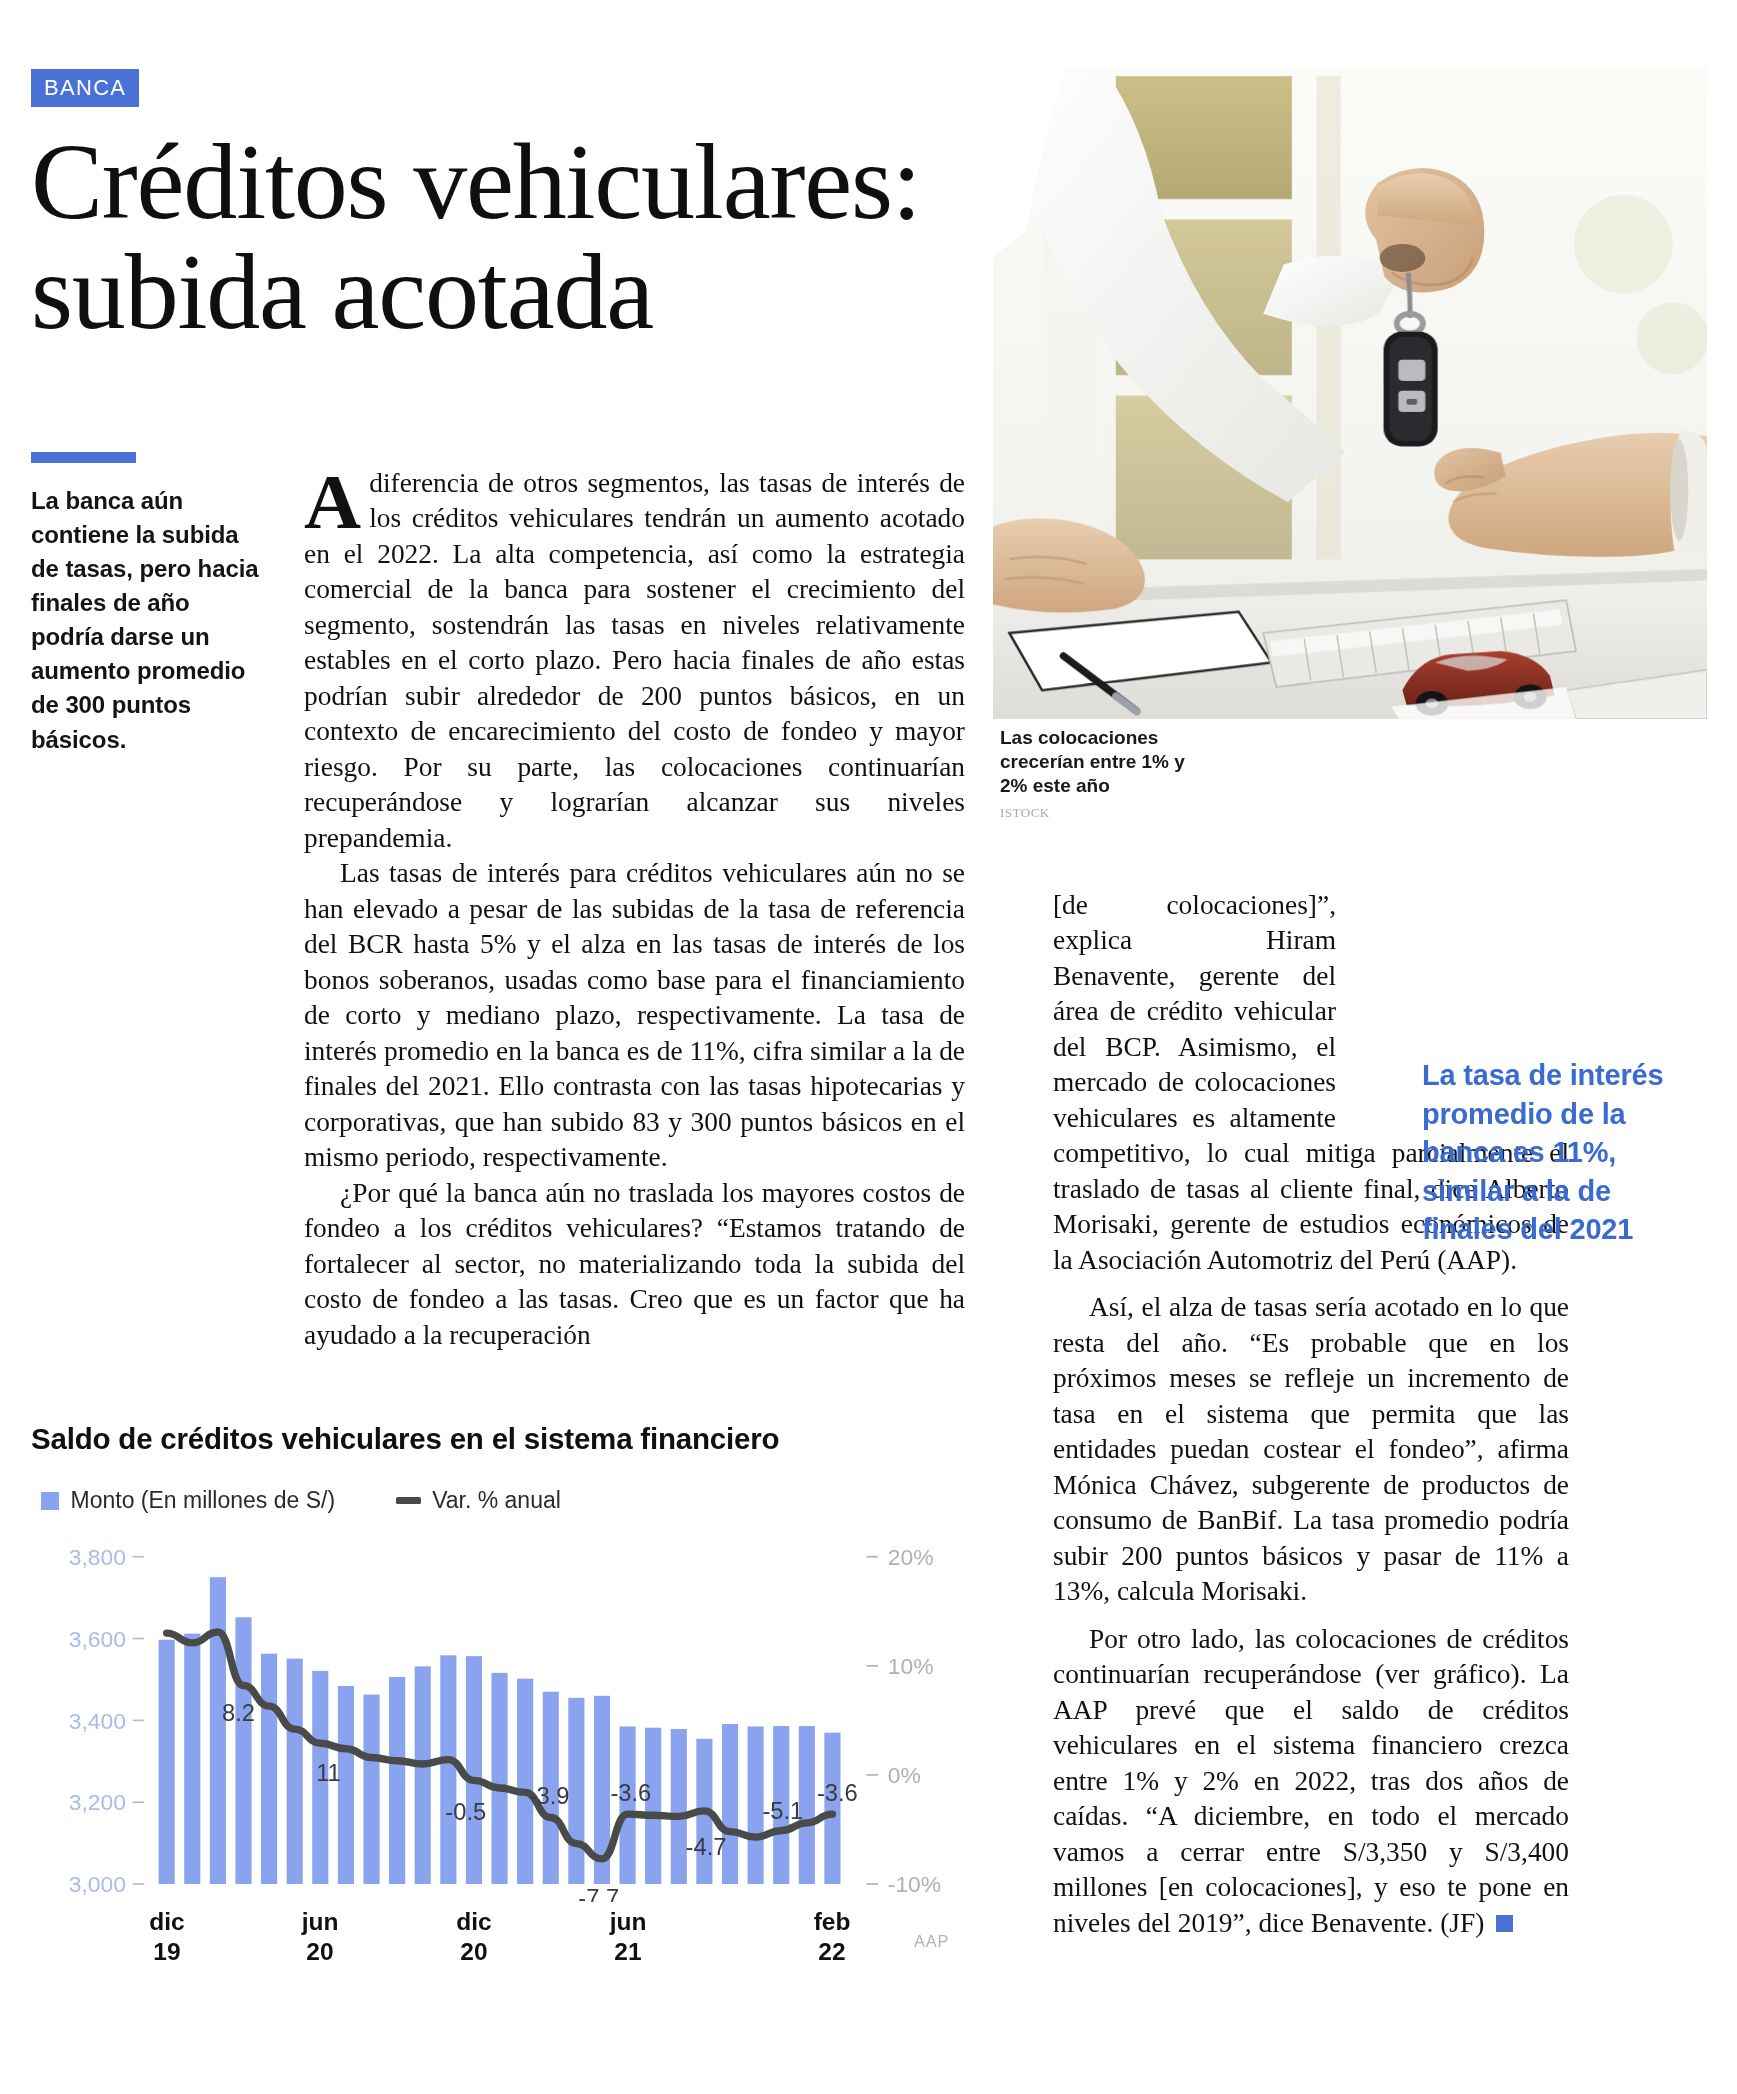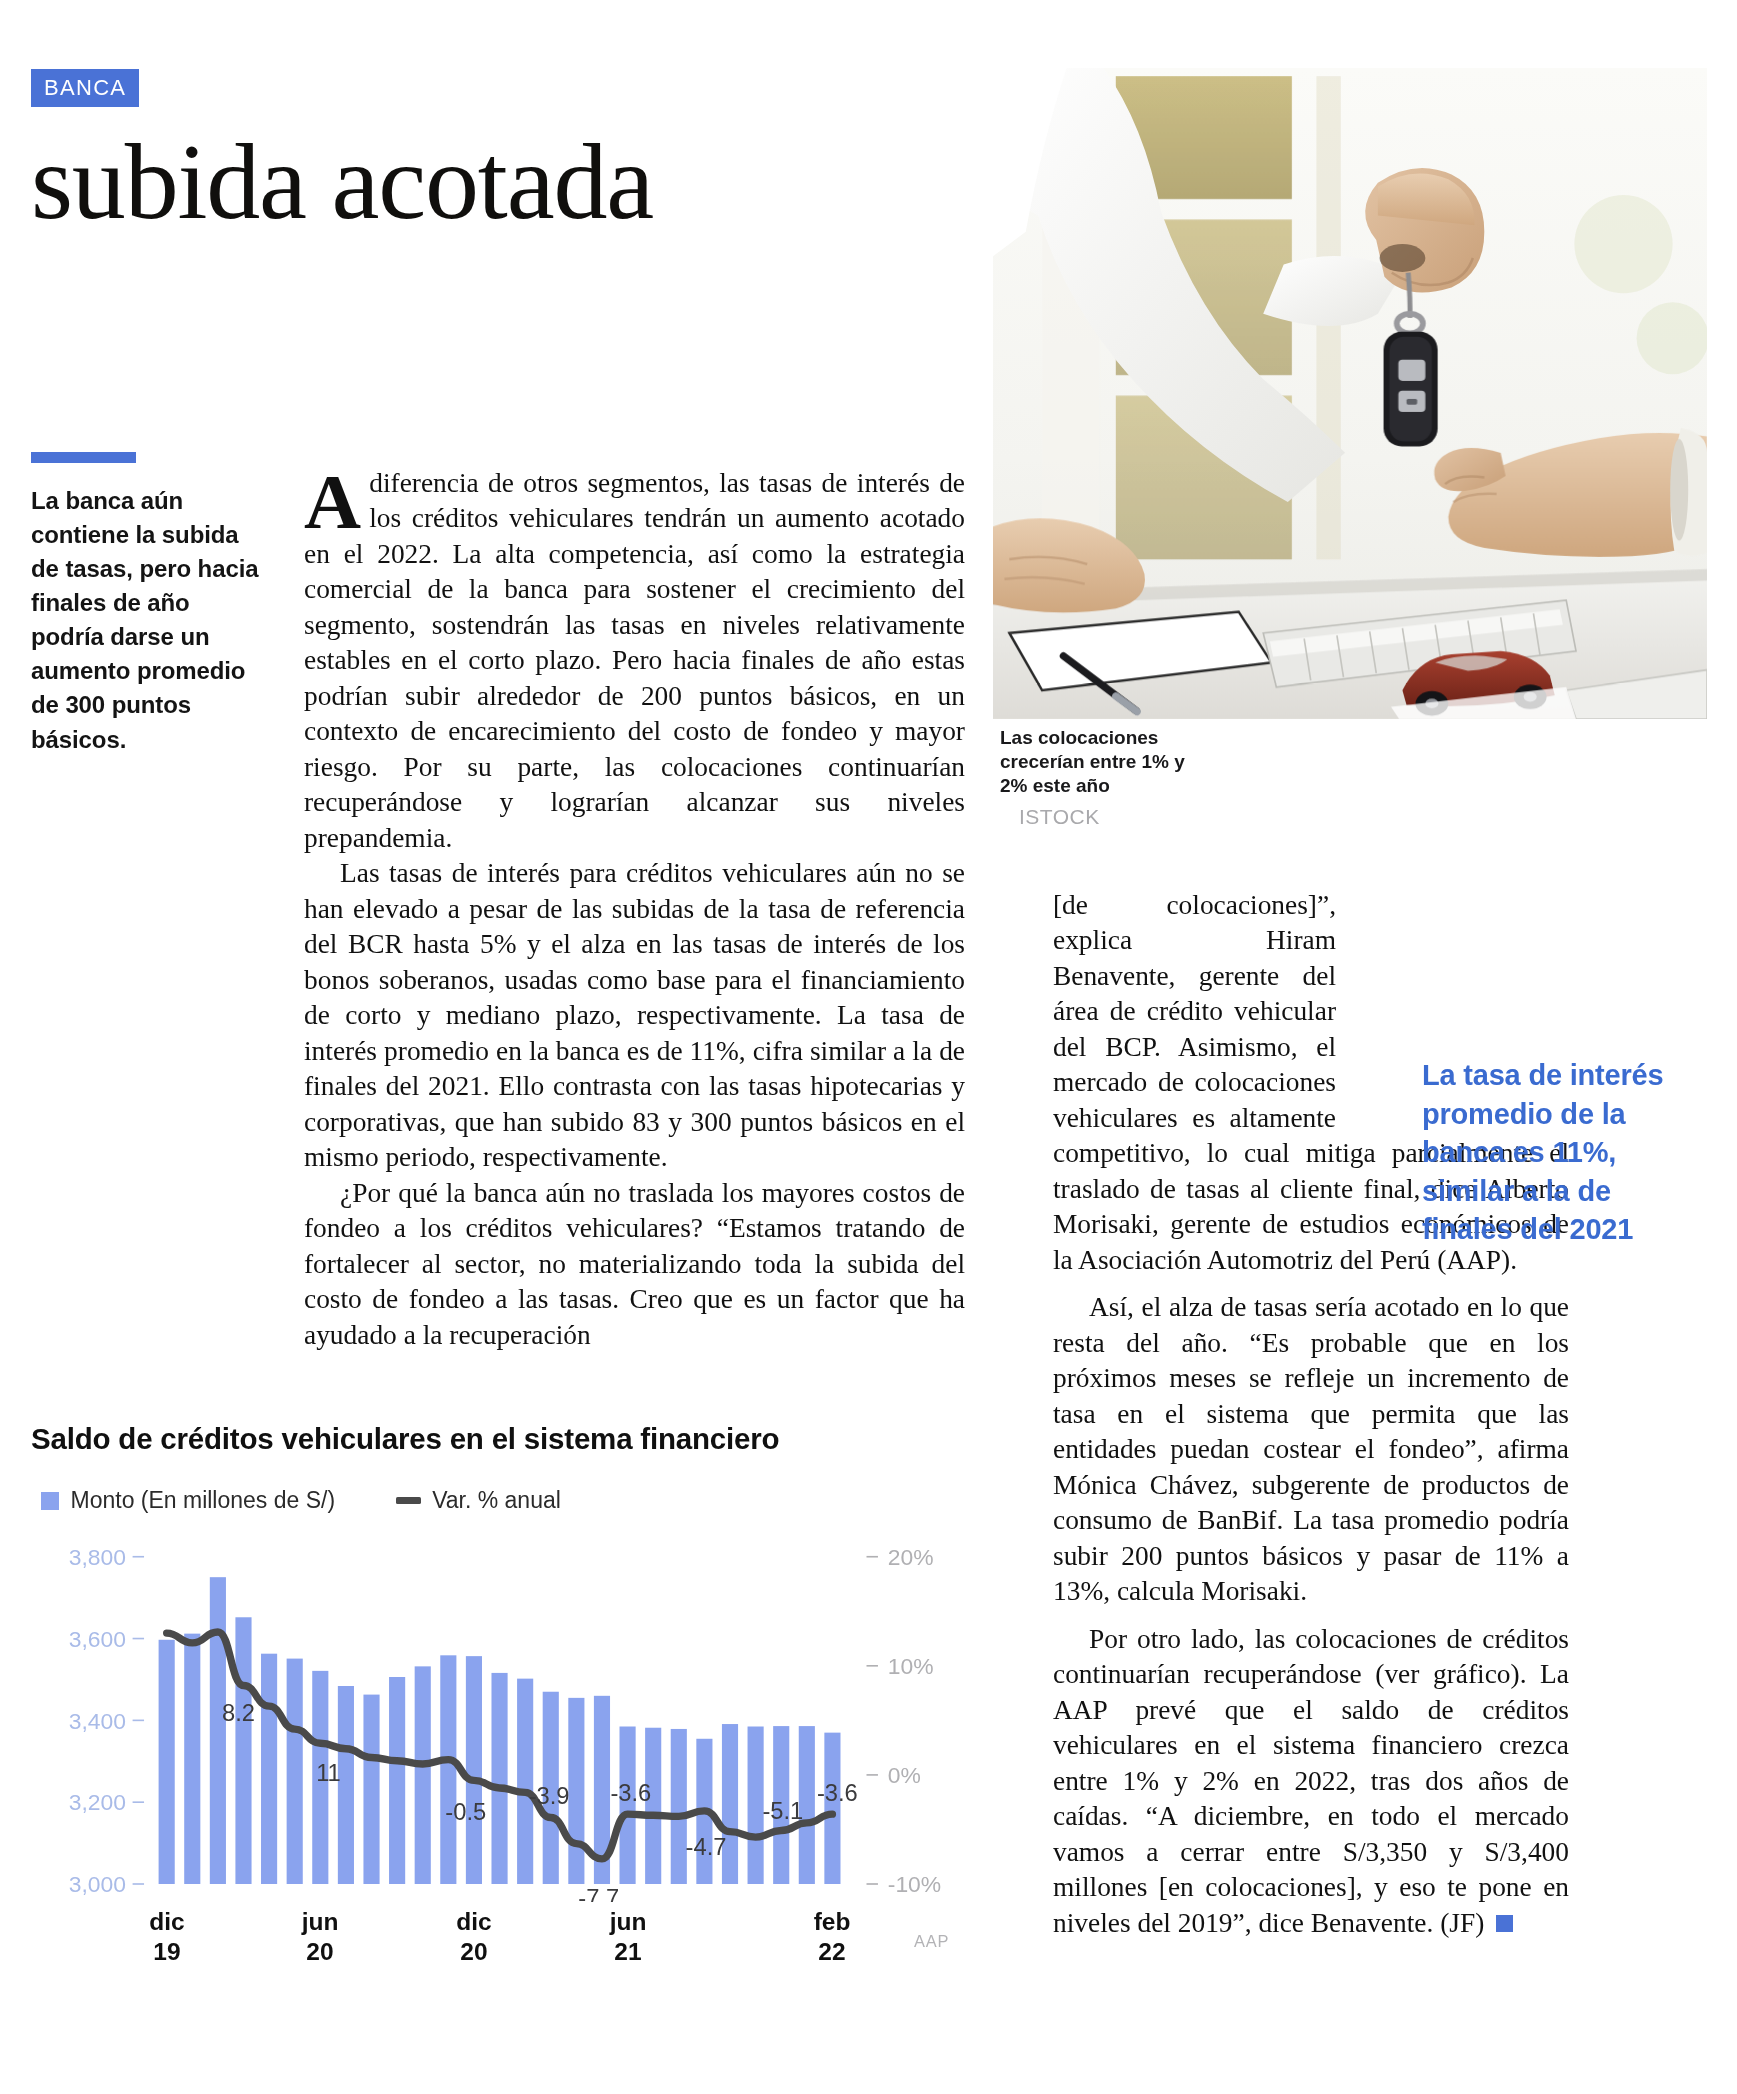--- a/index.html
+++ b/index.html
@@ -96,25 +96,24 @@
     width: 205px;
     font-family: "Liberation Sans", sans-serif;
     font-weight: bold;
     font-size: 19px;
     line-height: 1.26;
     color: #19191b;
   }
   .credit {
     position: absolute;
     left: 1000px; top: 805px;
-    font-family: Liberation Sans, sans-serif;
-    font-size: 21px;
+    font-family: Liberation Serif, serif;
+    font-size: 13px;
     letter-spacing: 0.5px;
     color: #a9a9ac;
-    margin-left: 19px;
   }
 
   
   .col2 {
     position: absolute;
     left: 1041px; top: 876px;
     width: 540px;
     font-size: 27.4px;
     line-height: 1.295;
     text-align: justify;
@@ -216,20 +215,21 @@
     color: #101010;
     transform: translateX(-50%);
   }
 </style>
 </head>
 <body>
 
 <div class="kicker">BANCA</div>
 
 <h1 class="headline">
+  <span class="ln">Créditos vehiculares:</span>
   <span class="ln">subida acotada</span>
 </h1>
 
 <div class="deck-rule"></div>
 <div class="deck">La banca aún contiene la subida de tasas, pero hacia finales de año podría darse un aumento promedio de 300 puntos básicos.</div>
 
 <div class="col1">
   <p class="first"><span class="dropcap">A</span><span>diferencia de otros segmentos, las tasas de interés de los créditos vehiculares tendrán un aumento acotado en el 2022. La alta competencia, así como la estrategia comercial de la banca para sostener el crecimiento del segmento, sostendrán las tasas en niveles relativamente estables en el corto plazo. Pero hacia finales de año estas podrían subir alrededor de 200 puntos básicos, en un contexto de encarecimiento del costo de fondeo y mayor riesgo. Por su parte, las colocaciones continuarían recuperándose y lograrían alcanzar sus niveles prepandemia.</span></p>
   <p>Las tasas de interés para créditos vehiculares aún no se han elevado a pesar de las subidas de la tasa de referencia del BCR hasta 5% y el alza en las tasas de interés de los bonos soberanos, usadas como base para el financiamiento de corto y mediano plazo, respectivamente. La tasa de interés promedio en la banca es de 11%, cifra similar a la de finales del 2021. Ello contrasta con las tasas hipotecarias y corporativas, que han subido 83 y 300 puntos básicos en el mismo periodo, respectivamente.</p>
   <p>¿Por qué la banca aún no traslada los mayores costos de fondeo a los créditos vehiculares? “Estamos tratando de fortalecer al sector, no materializando toda la subida del costo de fondeo a las tasas. Creo que es un factor que ha ayudado a la recuperación</p>

